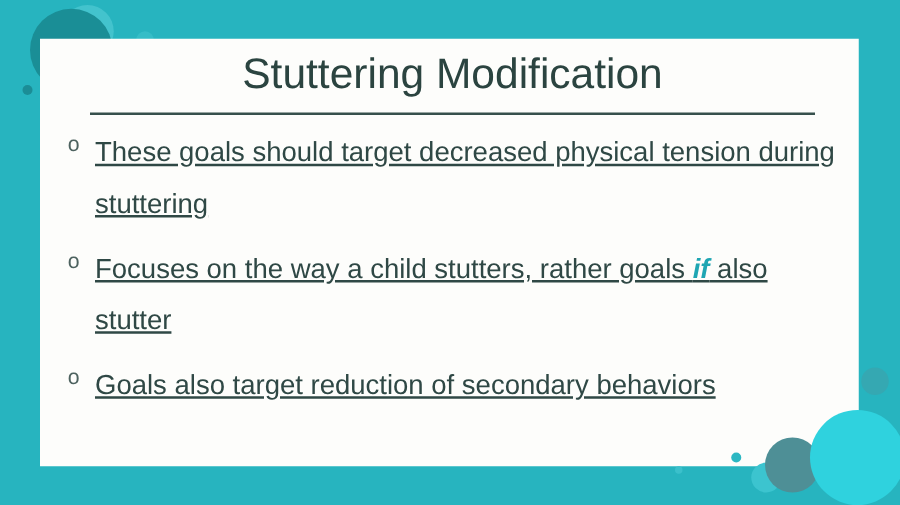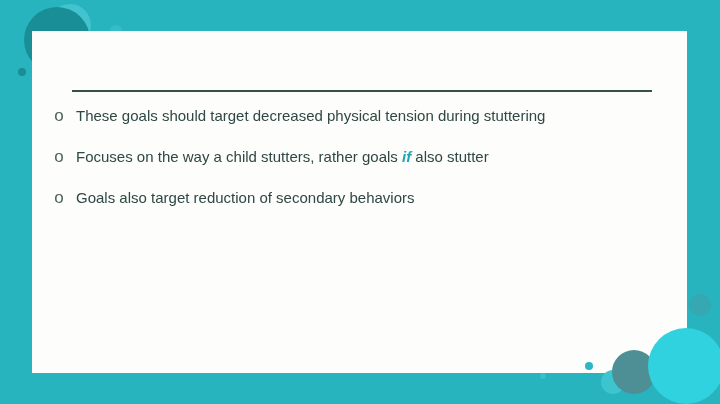--- a/index.html
+++ b/index.html
@@ -83,24 +83,25 @@
     flex: 0 0 auto;
     width: 34px;
     font-size: 17px;
     line-height: 30px;
     color: #4d625f;
     text-align: center;
     font-family: "Liberation Sans", sans-serif;
   }
   .bullet-text {
     flex: 1 1 auto;
-    font-size: 15px;
-    line-height: 30px;
+    font-size: 22px;
+    line-height: 41px;
     color: #2f4845;
     padding-right: 6px;
+    text-decoration: underline;
   }
   .em-if {
     font-style: italic;
     font-weight: bold;
     color: #1fa6b3;
   }
 </style>
 </head>
 <body>
 
@@ -109,20 +110,21 @@
   <div class="deco-layer">
     <div class="deco" style="left:49px; top:4px; width:42px; height:42px; background:#43c3cd;"></div>
     <div class="deco" style="left:24px; top:7px; width:66px; height:66px; background:#1a8e96;"></div>
     <div class="deco" style="left:39px; top:59px; width:18px; height:18px; background:#22a7b0;"></div>
     <div class="deco" style="left:18px; top:68px; width:8px; height:8px; background:#1b8d96;"></div>
     <div class="deco" style="left:109px; top:25px; width:14px; height:14px; background:#35bdc7;"></div>
   </div>
 
   <div id="card">
 
+    <div id="title">Stuttering Modification</div>
     <div id="title-rule"></div>
 
     <div id="bullets">
 
       <div class="bullet">
         <span class="bullet-marker">o</span>
         <span class="bullet-text"><span>These goals should target decreased physical tension during stuttering</span></span>
       </div>
 
       <div class="bullet">

